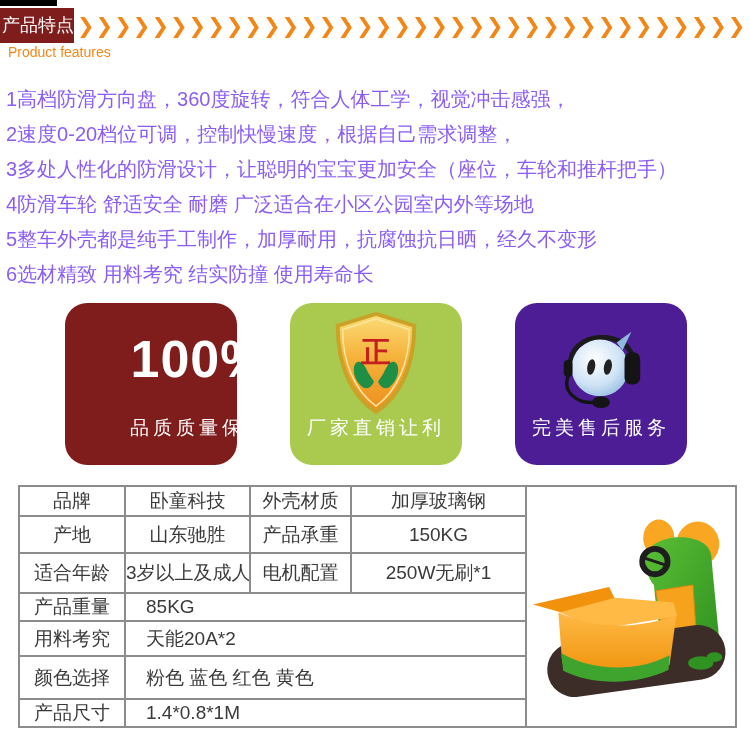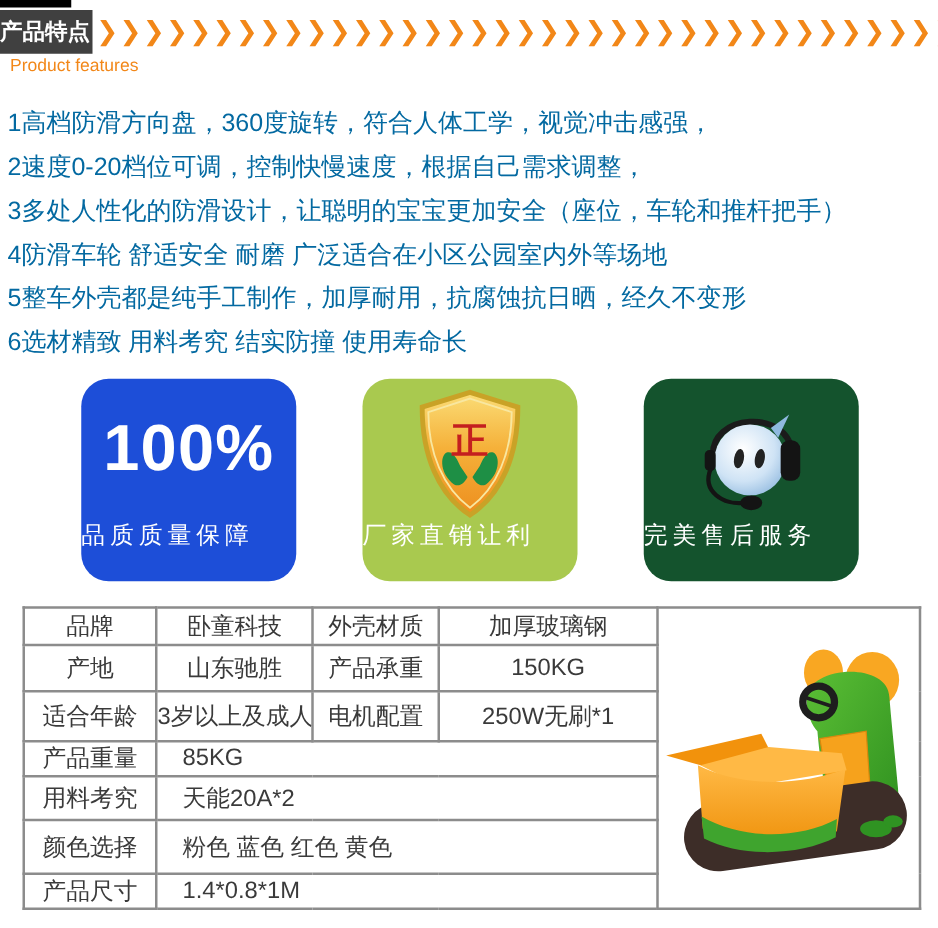--- a/index.html
+++ b/index.html
@@ -6,51 +6,51 @@
   html,body { background:#ffffff; }
   body { font-family:"Liberation Sans","DejaVu Sans",sans-serif; }
   .page {
     position:relative; width:750px; height:742px; background:#ffffff;
     overflow:hidden; margin:0 auto;
   }
   
   .topbar { position:absolute; left:0; top:0; width:57px; height:6px; background:#000000; }
   .title-box {
     position:absolute; left:0; top:8px; width:74px; height:35px;
-    background:#404040; color:#ffffff; font-size:18px; font-weight:bold;
-    line-height:35px; text-align:left; letter-spacing:0px;
+    background:#7f1d1d; color:#ffffff; font-size:18px; font-weight:normal;
+    line-height:35px; text-align:right; letter-spacing:0px;
   }
   .chevrons {
     position:absolute; left:77px; top:11px; width:673px; height:32px;
     color:#F28718; font-size:21px; line-height:30px; letter-spacing:1px;
     white-space:nowrap; overflow:hidden; font-weight:bold;
   }
   .subtitle {
     position:absolute; left:8px; top:44px; font-size:14px; color:#F28718;
   }
   
   .features { position:absolute; left:6px; top:82px; width:742px; }
   .feature-line {
-    height:35px; line-height:35px; font-size:20px; color:#0369a1;
+    height:35px; line-height:35px; font-size:20px; color:#8b5cf6;
     white-space:nowrap; overflow:hidden;
   }
   
   .badge {
     position:absolute; top:303px; height:162px; width:172px;
     border-radius:22px; color:#ffffff;
   }
-  .badge-quality { left:65px;  background:#1d4ed8; }
+  .badge-quality { left:65px;  background:#7f1d1d;padding-left:48px; }
   .badge-factory { left:290px; background:#A9C94F; }
-  .badge-service { left:515px; background:#14532d; }
+  .badge-service { left:515px; background:#4c1d95; }
   .badge-headline {
     position:absolute; top:26px; width:100%; text-align:center;
     font-size:52px; font-weight:bold; letter-spacing:1px;
   }
   .badge-label {
-    position:absolute; bottom:24px; width:100%; 
+    position:absolute; bottom:24px; width:100%; text-align:center;
     font-size:19px; letter-spacing:4px; white-space:nowrap;
   }
   .badge-icon { position:absolute; top:8px; left:50%; transform:translateX(-50%); }
   
   .spec-table {
     position:absolute; left:18px; top:485px; width:717px; height:239px;
     border-collapse:collapse; table-layout:fixed; font-size:19px; color:#3a3a3a;
   }
   .spec-table td { border:2px solid #8C8C8C; overflow:hidden; white-space:nowrap; }
   .spec-table td.lbl { text-align:center; }

